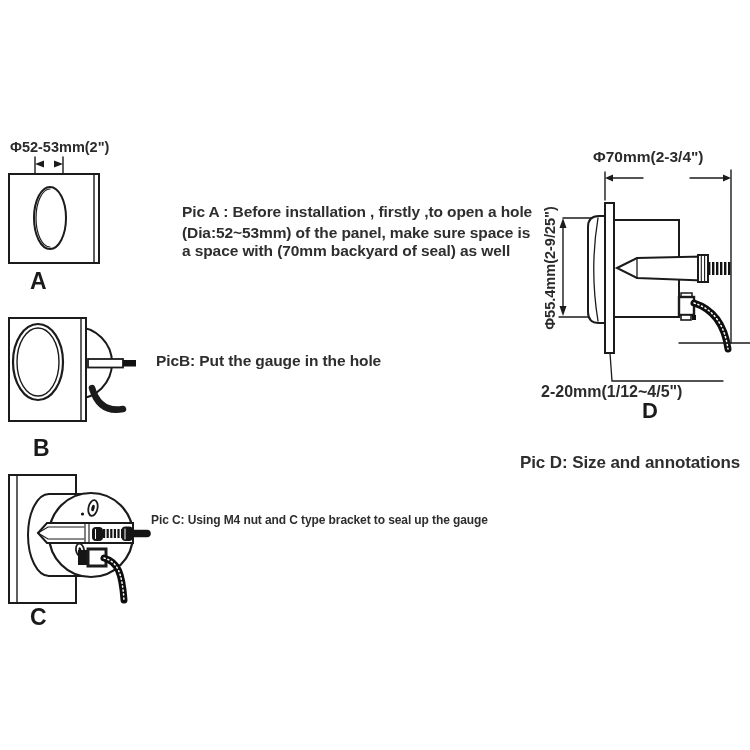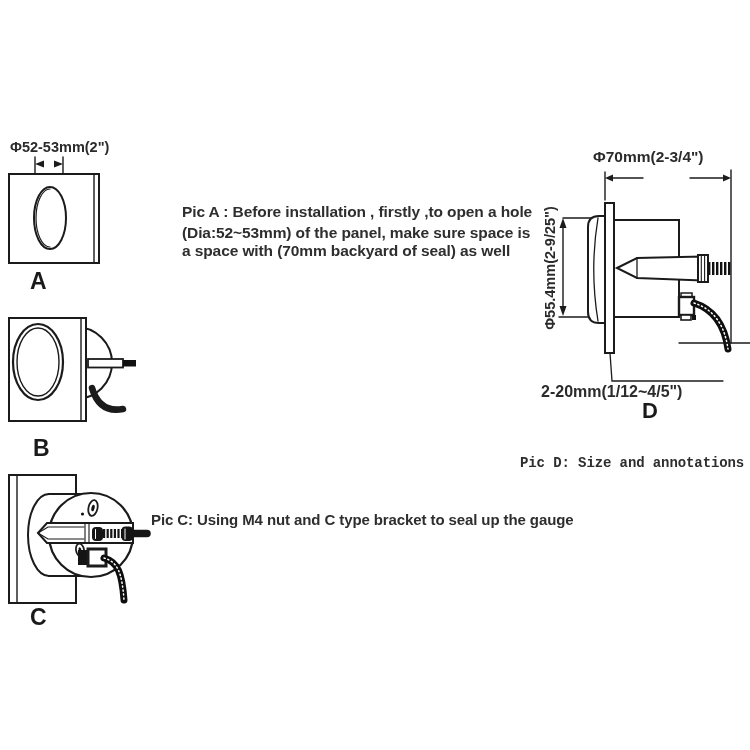--- a/index.html
+++ b/index.html
@@ -56,20 +56,21 @@
 
       <rect x="88" y="49" width="35" height="8.5" fill="#ffffff" stroke-width="1.8"></rect>
       <rect x="123" y="50" width="13" height="6.5" fill="#111111" stroke="none"></rect>
 
       <path d="M92,78 C97,95 107,102 123,99" stroke-width="6.5"></path>
     </g>
   </svg>
 
   <div class="abs letter" style="left:33px;top:435px;">B</div>
 
+  <div class="abs cap" style="left:156px;top:352px;">PicB: Put the gauge in the hole</div>
 
   <svg class="abs" style="left:0;top:470px;" width="175" height="170" viewBox="0 0 175 170">
     <g stroke="#1b1b1b" fill="none" stroke-linecap="round">
 
       <rect x="9" y="5" width="67" height="128" fill="#ffffff" stroke-width="2"></rect>
       <path d="M17,5 V133" stroke-width="1.4"></path>
 
       <path d="M49,24 A21,41 0 0 0 49,106 H91 V24 Z" fill="#ffffff" stroke="none"></path>
       <path d="M49,24 A21,41 0 0 0 49,106" stroke-width="2"></path>
       <path d="M49,24 H91 M49,106 H91" stroke-width="2"></path>
@@ -96,21 +97,21 @@
       <rect x="78" y="80" width="10" height="15" fill="#151515" stroke="none"></rect>
       <rect x="88" y="79" width="18" height="17" fill="#ffffff" stroke-width="3"></rect>
 
       <path d="M104,88 C118,92 122,103 124,130" stroke="#0d0d0d" stroke-width="7"></path>
       <path d="M104,88 C118,92 122,103 124,130" stroke="#ffffff" stroke-width="1.5" stroke-dasharray="1.2,2.8"></path>
     </g>
   </svg>
 
   <div class="abs letter" style="left:30px;top:604px;">C</div>
 
-  <div class="abs cap" style="left:151px;top:511px;font-size:15px;">Pic C: Using M4 nut and C type bracket to seal up the gauge</div>
+  <div class="abs cap" style="left:151px;top:511px;font-size:12px;">Pic C: Using M4 nut and C type bracket to seal up the gauge</div>
 
   <div class="abs dim" style="left:593px;top:148px;font-size:15.5px;">Φ70mm(2-3/4")</div>
 
   <div class="abs dim rot" style="left:482px;top:260px;width:136px;font-size:14.5px;">Φ55.4mm(2-9/25")</div>
 
   <svg class="abs" style="left:520px;top:140px;" width="230" height="300" viewBox="0 0 230 300">
     <g stroke="#1b1b1b" fill="none" stroke-linecap="round">
 
       <path d="M85,32 V60" stroke-width="1.4"></path>
       <path d="M211,30 V203" stroke-width="1.4"></path>
@@ -146,15 +147,15 @@
       <path d="M159,203 H230" stroke-width="1.4"></path>
 
       <path d="M90,213 L92,241 H203" stroke-width="1.3"></path>
     </g>
   </svg>
 
   <div class="abs dim" style="left:541px;top:383px;font-size:16px;">2-20mm(1/12~4/5")</div>
 
   <div class="abs letter" style="left:642px;top:398px;font-size:22px;">D</div>
 
-  <div class="abs cap" style="left:520px;top:454px;font-size:14px;font-family:Liberation Mono, monospace;">Pic D: Size and annotations</div>
+  <div class="abs cap" style="left:520px;top:454px;font-size:17px;">Pic D: Size and annotations</div>
 
 </div>
 
 </body></html>

